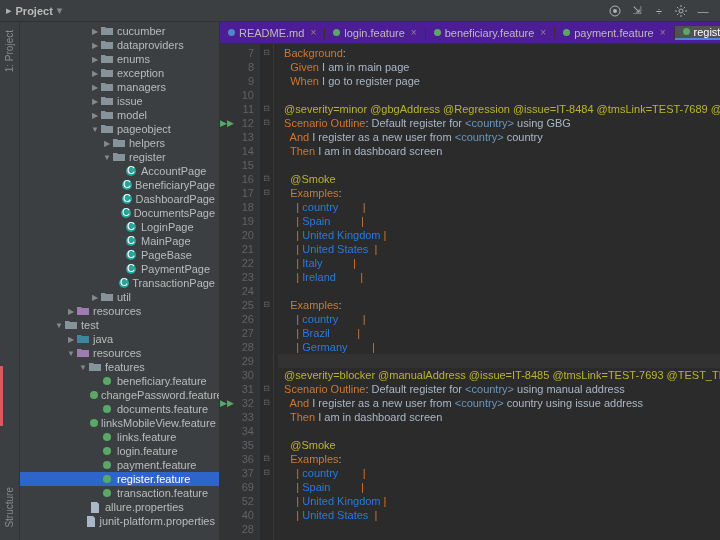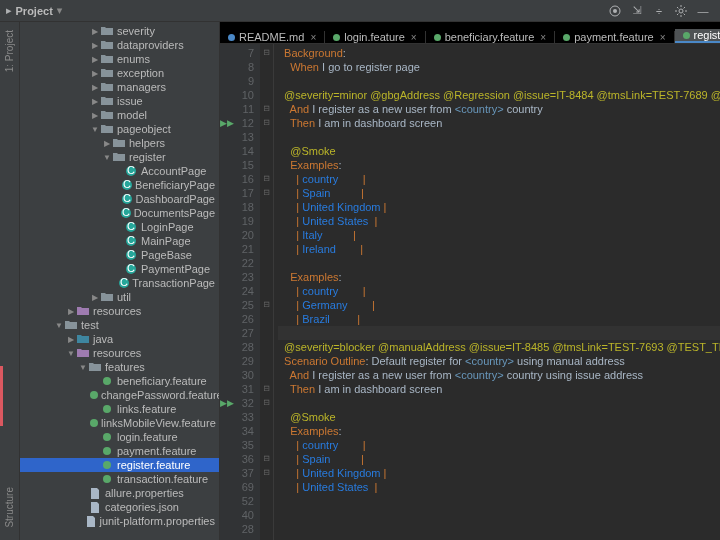--- a/index.html
+++ b/index.html
@@ -15,21 +15,21 @@
 .tree{width:200px;background:#3c3f41;overflow-y:auto;overflow-x:hidden;border-right:1px solid #323232;padding-top:2px}
 .tree-row{display:flex;align-items:center;height:14px;white-space:nowrap;cursor:pointer;padding-right:4px}
 .tree-row.selected{background:#2f65ca;color:#fff}
 .arrow{width:10px;display:inline-flex;justify-content:center;color:#888;font-size:8px}
 .ico{width:14px;height:12px;display:inline-flex;align-items:center;justify-content:center;margin-right:3px}
 .ico-circle{border-radius:50%;width:8px;height:8px}
 .ico-green{background:#59a869}
 .label{color:#bbbbbb}
 .tree-row.selected .label{color:#fff}
 .editor-area{flex:1;display:flex;flex-direction:column;background:#2b2b2b;overflow:hidden}
-.tabs{height:22px;background:#000000;display:flex;align-items:flex-end;border-bottom:1px solid #323232;overflow:hidden}
+.tabs{height:22px;background:#4c1d95;display:flex;align-items:center;border-bottom:1px solid #323232;overflow:hidden}
 .tab{display:flex;align-items:center;padding:0 8px;border-right:1px solid #323232;color:#bbb;cursor:pointer;gap:4px;font-size:10px}
 .tab.active{background:#4e5254;color:#fff}
 .tab .dot{width:7px;height:7px;border-radius:50%;background:#59a869}
 .tab .dot.md{background:#4a88c7}
 .tab .close{color:#888;font-size:10px;margin-left:2px}
 .tab.active{border-bottom:2px solid #4a88c7}
 .editor{flex:1;display:flex;overflow:hidden;font-family:Consolas,Monaco,monospace;font-size:11px;line-height:14px}
 .gutter{width:40px;background:#313335;text-align:right;color:#606366;padding:2px 6px 2px 2px;user-select:none}
 .gutter .ln{height:14px;position:relative}
 .gutter .run{position:absolute;left:-2px;color:#59a869;font-size:9px}
@@ -79,21 +79,21 @@
   </div>
 
   <div class="tree" id="tree">
       <div class="tree-row" style="padding-left: 70px;">
         <span class="arrow">▶</span>
         <span class="ico">
           <svg width="12" height="10" viewBox="0 0 12 10">
             <path d="M0 1h4l1 1h7v7H0z" fill="#87939a"></path>
           </svg>
         </span>
-        <span class="label">severity</span>
+        <span class="label">cucumber</span>
       </div>
       <div class="tree-row" style="padding-left: 70px;">
         <span class="arrow">▶</span>
         <span class="ico">
           <svg width="12" height="10" viewBox="0 0 12 10">
             <path d="M0 1h4l1 1h7v7H0z" fill="#87939a"></path>
           </svg>
         </span>
         <span class="label">dataproviders</span>
       </div>
@@ -325,28 +325,35 @@
         <span class="ico">
           <span class="ico-circle ico-green"></span>
         </span>
         <span class="label">changePassword.feature</span>
       </div>
       <div class="tree-row" style="padding-left: 70px;">
         <span class="arrow"></span>
         <span class="ico">
           <span class="ico-circle ico-green"></span>
         </span>
+        <span class="label">documents.feature</span>
+      </div>
+      <div class="tree-row" style="padding-left: 70px;">
+        <span class="arrow"></span>
+        <span class="ico">
+          <span class="ico-circle ico-green"></span>
+        </span>
+        <span class="label">linksMobileView.feature</span>
+      </div>
+      <div class="tree-row" style="padding-left: 70px;">
+        <span class="arrow"></span>
+        <span class="ico">
+          <span class="ico-circle ico-green"></span>
+        </span>
         <span class="label">links.feature</span>
-      </div>
-      <div class="tree-row" style="padding-left: 70px;">
-        <span class="arrow"></span>
-        <span class="ico">
-          <span class="ico-circle ico-green"></span>
-        </span>
-        <span class="label">linksMobileView.feature</span>
       </div>
       <div class="tree-row" style="padding-left: 70px;">
         <span class="arrow"></span>
         <span class="ico">
           <span class="ico-circle ico-green"></span>
         </span>
         <span class="label">login.feature</span>
       </div>
       <div class="tree-row" style="padding-left: 70px;">
         <span class="arrow"></span>
@@ -370,29 +377,20 @@
         <span class="label">transaction.feature</span>
       </div>
       <div class="tree-row" style="padding-left: 58px;">
         <span class="arrow"></span>
         <span class="ico">
           <svg width="10" height="11" viewBox="0 0 10 11">
             <path d="M1 0h6l2 2v9H1z" fill="#a9b7c6"></path>
           </svg>
         </span>
         <span class="label">allure.properties</span>
-      </div>
-      <div class="tree-row" style="padding-left: 58px;">
-        <span class="arrow"></span>
-        <span class="ico">
-          <svg width="10" height="11" viewBox="0 0 10 11">
-            <path d="M1 0h6l2 2v9H1z" fill="#a9b7c6"></path>
-          </svg>
-        </span>
-        <span class="label">categories.json</span>
       </div>
       <div class="tree-row" style="padding-left: 58px;">
         <span class="arrow"></span>
         <span class="ico">
           <svg width="10" height="11" viewBox="0 0 10 11">
             <path d="M1 0h6l2 2v9H1z" fill="#a9b7c6"></path>
           </svg>
         </span>
         <span class="label">junit-platform.properties</span>
       </div>
@@ -495,39 +493,41 @@
           <div class="f"></div>
           <div class="f">⊟</div>
           <div class="f">⊟</div>
           <div class="f"></div>
           <div class="f"></div>
           <div class="f"></div>
           <div class="f"></div>
         </div>
       <div class="code" id="code">
           <div class="line"><span class="kw">  Background</span><span class="txt">:</span></div>
+          <div class="line"><span class="kw">    Given </span><span class="txt">I am in main page</span></div>
           <div class="line"><span class="kw">    When </span><span class="txt">I go to register page</span></div>
           <div class="line"></div>
           <div class="line"><span class="ann">  @severity=minor @gbgAddress @Regression @issue=IT-8484 @tmsLink=TEST-7689 @TEST</span></div>
+          <div class="line"><span class="kw">  Scenario Outline</span><span class="txt">: Default register for </span><span class="param">&lt;country&gt;</span><span class="txt"> using GBG</span></div>
           <div class="line"><span class="kw">    And </span><span class="txt">I register as a new user from </span><span class="param">&lt;country&gt;</span><span class="txt"> country</span></div>
           <div class="line"><span class="kw">    Then </span><span class="txt">I am in dashboard screen</span></div>
           <div class="line"></div>
           <div class="line"><span class="ann">    @Smoke</span></div>
           <div class="line"><span class="kw">    Examples</span><span class="txt">:</span></div>
           <div class="line"><span class="pipe">      | </span><span class="tbl">country</span><span class="pipe">        |</span></div>
           <div class="line"><span class="pipe">      | </span><span class="tbl">Spain</span><span class="pipe">          |</span></div>
           <div class="line"><span class="pipe">      | </span><span class="tbl">United Kingdom</span><span class="pipe"> |</span></div>
           <div class="line"><span class="pipe">      | </span><span class="tbl">United States</span><span class="pipe">  |</span></div>
           <div class="line"><span class="pipe">      | </span><span class="tbl">Italy</span><span class="pipe">          |</span></div>
           <div class="line"><span class="pipe">      | </span><span class="tbl">Ireland</span><span class="pipe">        |</span></div>
           <div class="line"></div>
           <div class="line"><span class="kw">    Examples</span><span class="txt">:</span></div>
           <div class="line"><span class="pipe">      | </span><span class="tbl">country</span><span class="pipe">        |</span></div>
+          <div class="line"><span class="pipe">      | </span><span class="tbl">Brazil</span><span class="pipe">         |</span></div>
           <div class="line"><span class="pipe">      | </span><span class="tbl">Germany</span><span class="pipe">        |</span></div>
-          <div class="line"><span class="pipe">      | </span><span class="tbl">Brazil</span><span class="pipe">         |</span></div>
           <div class="line cursor"></div>
           <div class="line"><span class="ann">  @severity=blocker @manualAddress @issue=IT-8485 @tmsLink=TEST-7693 @TEST_TEST-7</span></div>
           <div class="line"><span class="kw">  Scenario Outline</span><span class="txt">: Default register for </span><span class="param">&lt;country&gt;</span><span class="txt"> using manual address</span></div>
           <div class="line"><span class="kw">    And </span><span class="txt">I register as a new user from </span><span class="param">&lt;country&gt;</span><span class="txt"> country using issue address</span></div>
           <div class="line"><span class="kw">    Then </span><span class="txt">I am in dashboard screen</span></div>
           <div class="line"></div>
           <div class="line"><span class="ann">    @Smoke</span></div>
           <div class="line"><span class="kw">    Examples</span><span class="txt">:</span></div>
           <div class="line"><span class="pipe">      | </span><span class="tbl">country</span><span class="pipe">        |</span></div>
           <div class="line"><span class="pipe">      | </span><span class="tbl">Spain</span><span class="pipe">          |</span></div>

